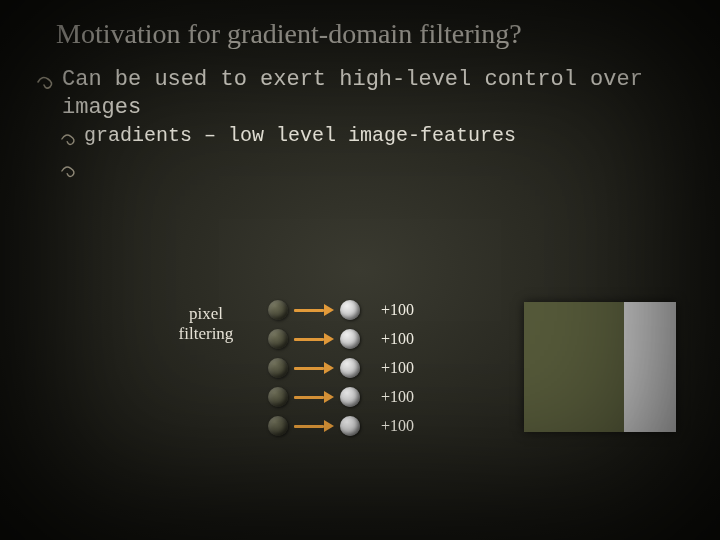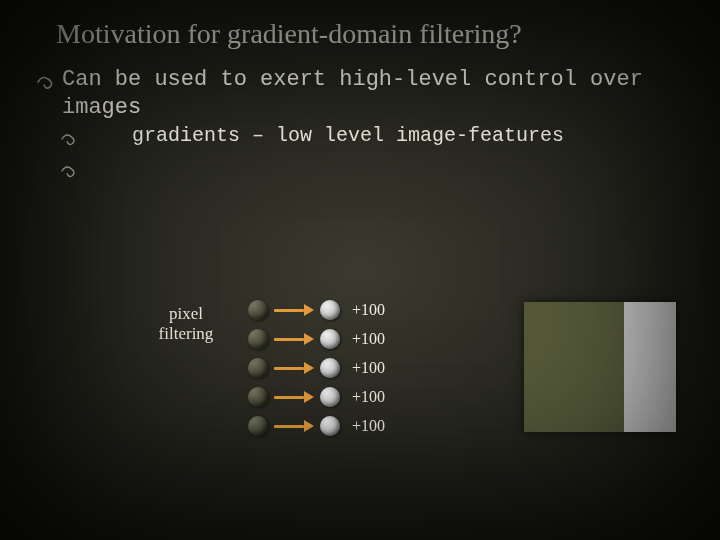--- a/index.html
+++ b/index.html
@@ -33,32 +33,31 @@
     font-size: 22px;
     line-height: 1.25;
   }
   .sub-bullet {
     display: flex;
     align-items: flex-start;
     padding: 2px 30px 0 60px;
     color: #f0ede2;
     font-size: 20px;
     line-height: 1.3;
-    gap: 48px;
   }
   .bullet-icon {
     flex: 0 0 auto;
     margin-right: 6px;
     margin-top: 4px;
   }
   .bullet-text { flex: 1; font-family: Liberation Mono, monospace; }
 
   .diagram {
     position: absolute;
-    left: 136px;
+    left: 156px;
     top: 300px;
     display: flex;
     align-items: flex-start;
   }
   .diagram-label {
     color: #e8e4d8;
     font-size: 17px;
     text-align: center;
     line-height: 1.15;
     width: 100px;
@@ -100,20 +99,21 @@
     width: 0; height: 0;
     border-left: 10px solid #e29a3a;
     border-top: 6px solid transparent;
     border-bottom: 6px solid transparent;
   }
   .value {
     color: #f0ede2;
     font-size: 16px;
     margin-left: 6px;
     min-width: 42px;
+    text-align: right;
   }
 
   .result-box {
     position: absolute;
     right: 44px;
     top: 302px;
     display: flex;
     box-shadow: 0 0 10px rgba(0,0,0,0.6);
   }
   .box-dark {

